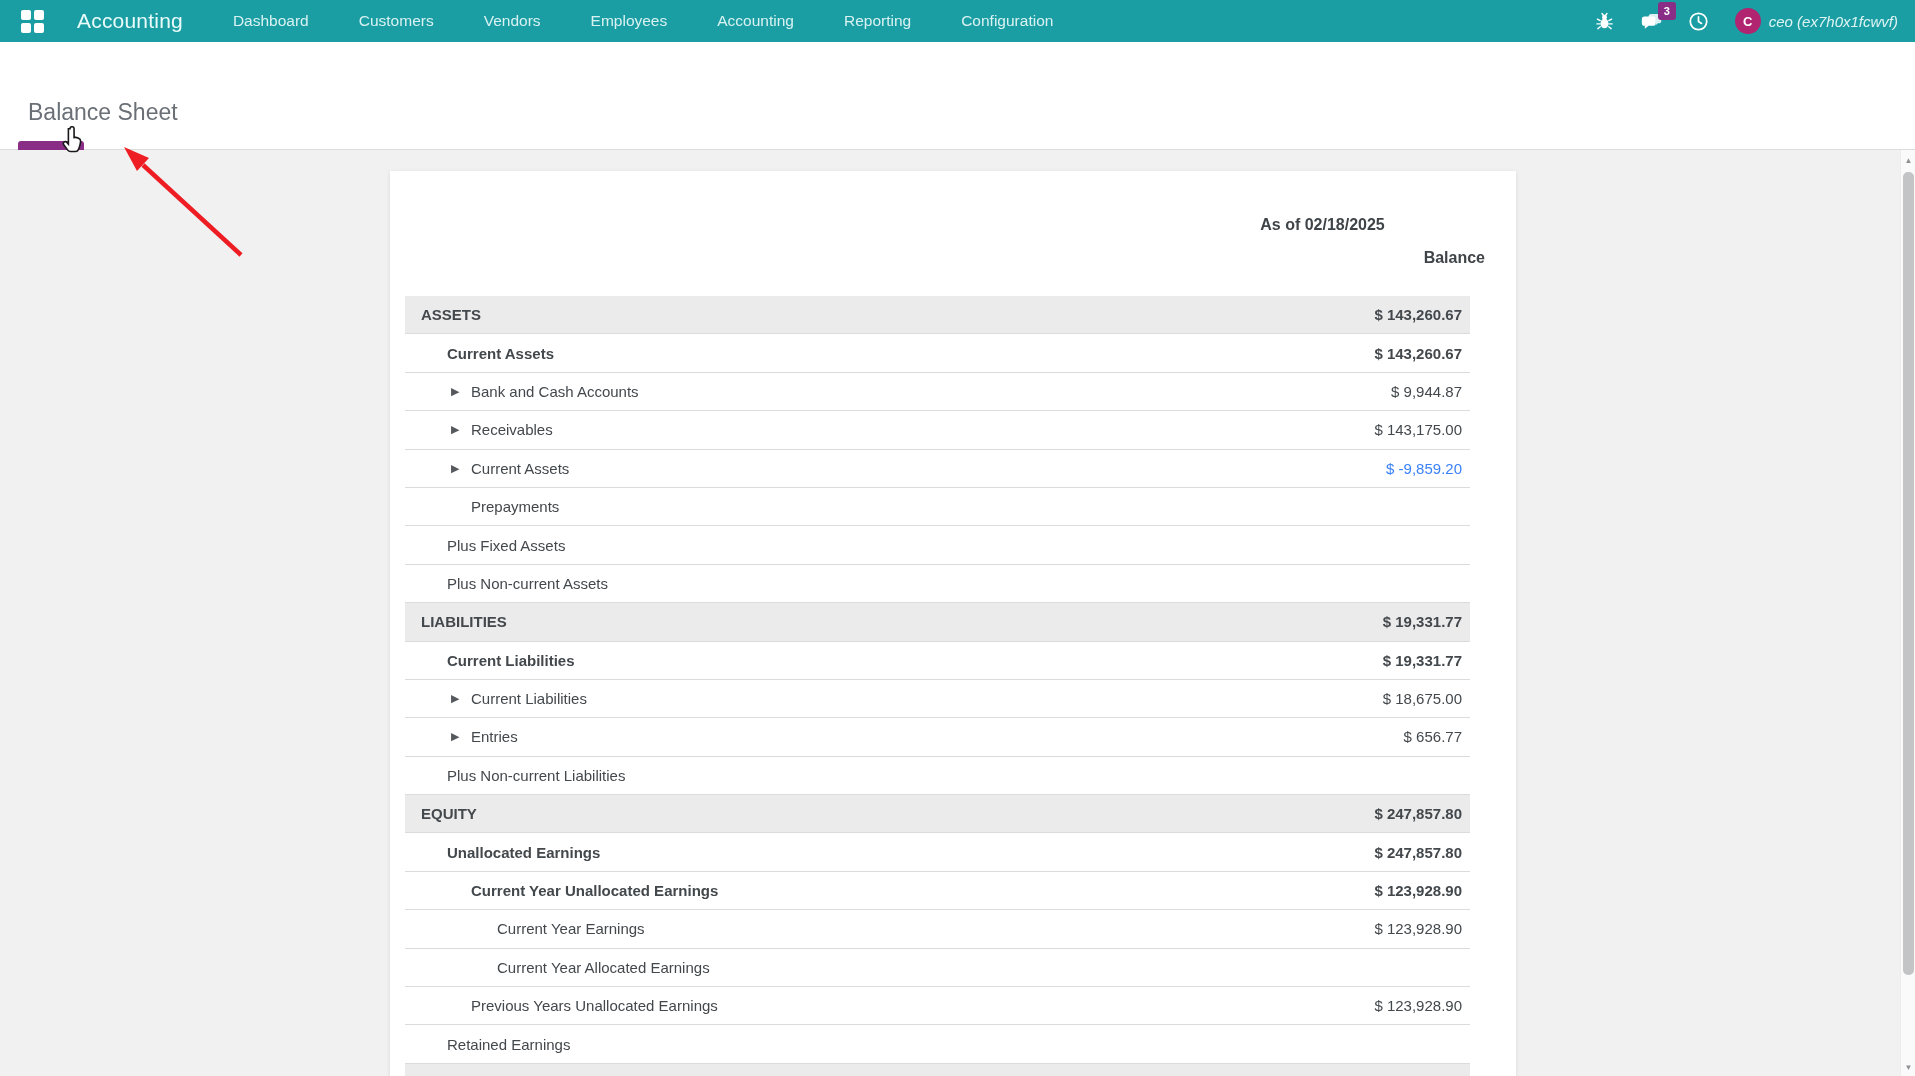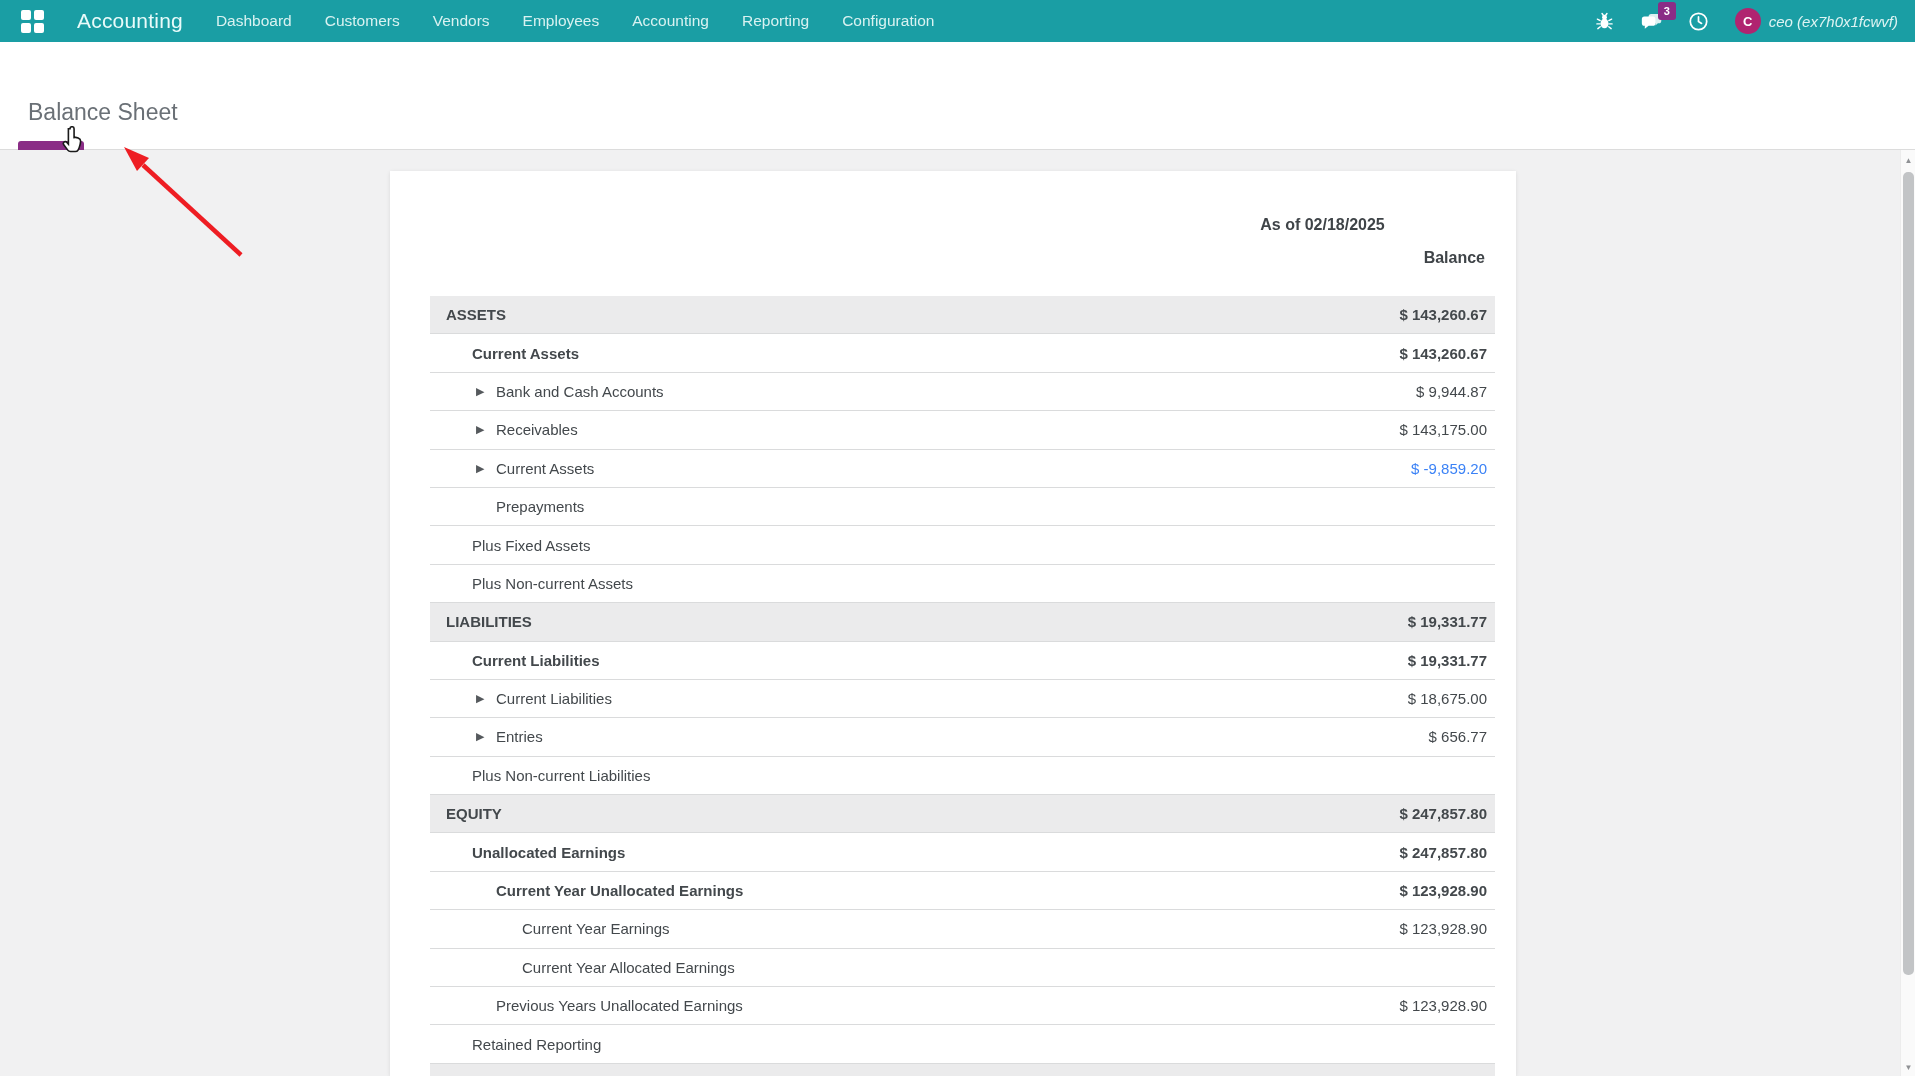--- a/index.html
+++ b/index.html
@@ -6,21 +6,21 @@
   html,body { width:1915px; height:1076px; overflow:hidden;
     font-family:"Liberation Sans", sans-serif; background:#f1f1f2; }
 
   
   .navbar { position:absolute; left:0; top:0; width:1915px; height:42px;
     background:#1a9ea4; display:flex; align-items:center; color:#eafaf9; }
   .apps-grid { width:23px; height:23px; margin-left:21px; display:grid;
     grid-template-columns:10px 10px; grid-template-rows:10px 10px; gap:3px; cursor:pointer; }
   .apps-grid span { background:#fff; border-radius:2px; }
   .brand { font-size:21px; font-weight:500; color:#e9fbfa; margin-left:33px; letter-spacing:.2px; }
-  .nav-menu { display:flex; gap:29px; margin-left:31px; }
+  .nav-menu { display:flex; gap:46px; margin-left:48px; }
   .nav-item { font-size:15.5px; color:#d9f2f1; cursor:pointer; padding:4px 2px; }
   .nav-right { margin-left:auto; display:flex; align-items:center; gap:25px; padding-right:17px; }
   .nav-ico { width:22px; height:22px; display:flex; align-items:center; justify-content:center; cursor:pointer; position:relative; }
   .badge { position:absolute; top:-8px; right:-13px; min-width:18px; height:18px;
     background:#8a2d86; color:#fff; font-size:11px; font-weight:700; border-radius:3px;
     display:flex; align-items:center; justify-content:center; padding:0 4px; }
   .user-chip { display:flex; align-items:center; gap:8px; cursor:pointer; }
   .avatar { width:26px; height:26px; border-radius:50%; background:#b02470; color:#fff;
     font-size:13px; font-weight:700; display:flex; align-items:center; justify-content:center; }
   .user-name { font-size:15px; color:#def4f3;font-style:italic; }
@@ -44,21 +44,21 @@
     font-size:15.5px; cursor:pointer; white-space:nowrap; }
 
   
   .content { position:absolute; left:0; top:150px; width:1915px; height:926px; background:#f1f1f2; }
   .report-card { position:absolute; left:390px; top:21px; width:1126px; height:905px;
     background:#fff; box-shadow:0 1px 4px rgba(0,0,0,.10); }
   .col-head-date { position:absolute; left:770px; top:45px; width:325px; text-align:center;
     font-size:16px; font-weight:700; color:#3f4448; }
   .col-head-balance { position:absolute; left:770px; top:78px; width:325px; text-align:right;
     font-size:16px; font-weight:700; color:#3f4448; }
-  .report-table { position:absolute; left:40px; top:125px; width:1065px; }
+  .report-table { position:absolute; left:15px; top:125px; width:1065px; }
   .row { display:flex; align-items:center; height:38.4px; border-bottom:1px solid #dadbdc;
     font-size:15px; color:#43484c; }
   .row.section { background:#ebebec; }
   .row.partial { height:12px; border-bottom:none; overflow:hidden; }
   .row .lbl { flex:1; display:flex; align-items:center; }
   .row .val { text-align:right; padding-right:8px; white-space:nowrap; }
   .row.b-lbl .lbl, .row.b-val .val { font-weight:700; }
   .lvl0 { padding-left:16px; } .lvl1 { padding-left:42px; }
   .lvl2 { padding-left:66px; } .lvl3 { padding-left:92px; }
   .lvl2.has-caret { padding-left:46px; }
@@ -297,21 +297,21 @@
           <div class="val"></div>
         </div>
         <div class="row">
           <div class="lbl lvl2">
             <span>Previous Years Unallocated Earnings</span>
           </div>
           <div class="val">$ 123,928.90</div>
         </div>
         <div class="row">
           <div class="lbl lvl1">
-            <span>Retained Reporting</span>
+            <span>Retained Earnings</span>
           </div>
           <div class="val"></div>
         </div>
         <div class="row section partial">
           <div class="lbl lvl0">
             <span></span>
           </div>
           <div class="val"></div>
         </div>
       </div>

